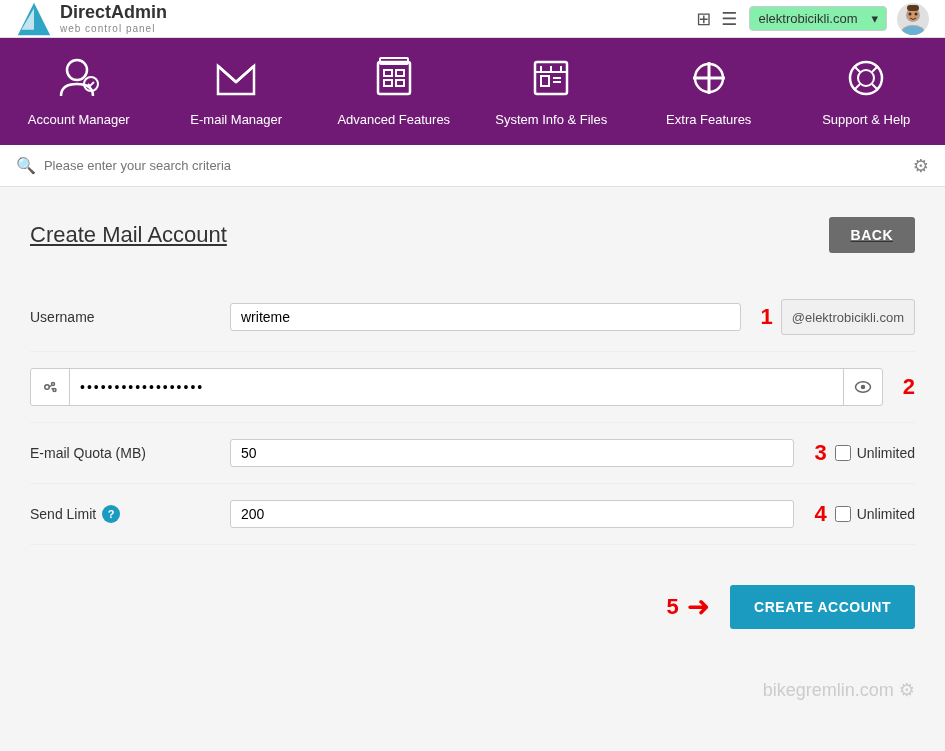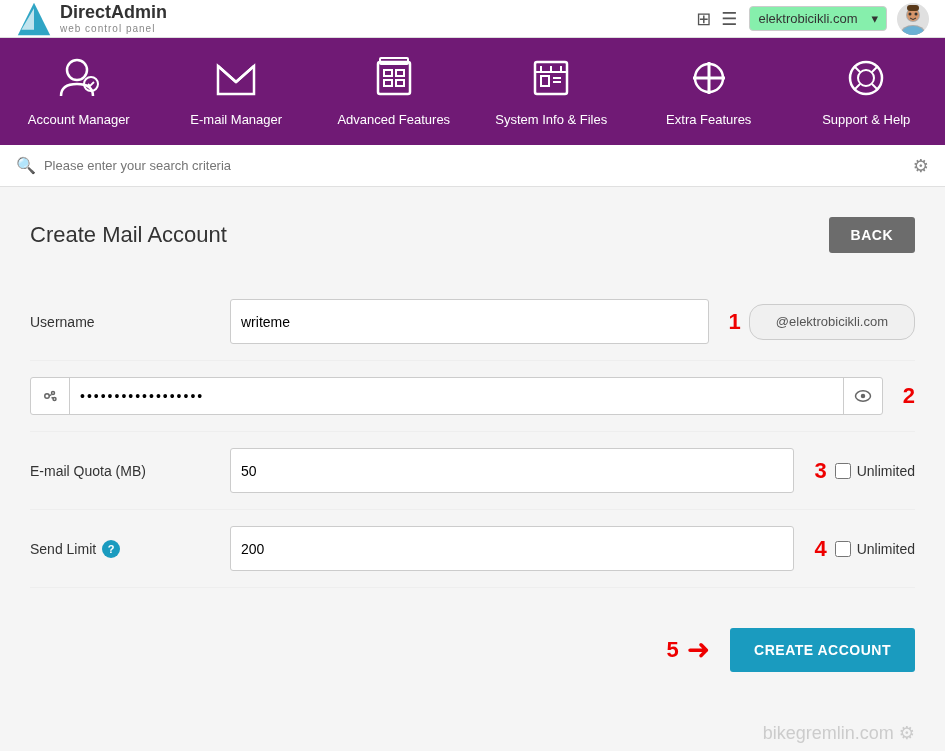--- a/index.html
+++ b/index.html
@@ -132,20 +132,21 @@
       padding: 30px 30px;
       max-width: 960px;
       margin: 0 auto;
     }
 
     .page-header-row {
       display: flex;
       justify-content: space-between;
       align-items: center;
       margin-bottom: 30px;
+      text-decoration: underline;
     }
     .page-title {
       font-size: 22px;
       font-weight: normal;
       color: #333;
     }
     .back-btn {
       background: #6c6c6c;
       color: #fff;
       border: none;
@@ -172,32 +173,32 @@
       gap: 6px;
     }
     .form-control-area {
       flex: 1;
       display: flex;
       align-items: center;
       gap: 8px;
     }
     .form-input {
       flex: 1;
-      height: 45px;
+      height: 28px;
       border: 1px solid #ccc;
       border-radius: 3px;
       padding: 0 10px;
       font-size: 14px;
       outline: none;
     }
     .domain-suffix {
       background: #f0f0f0;
       border: 1px solid #ccc;
-      border-radius: 14px;
-      padding: 0 26px;
+      border-radius: 3px;
+      padding: 0 10px;
       height: 36px;
       display: flex;
       align-items: center;
       font-size: 13px;
       color: #555;
       white-space: nowrap;
     }
 
     .password-wrapper {
       flex: 1;

